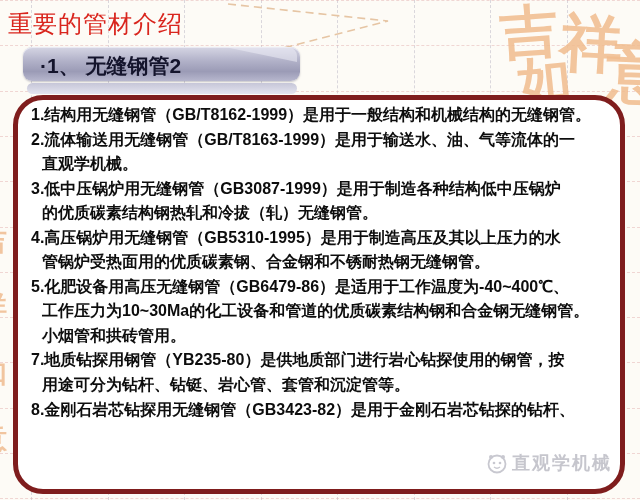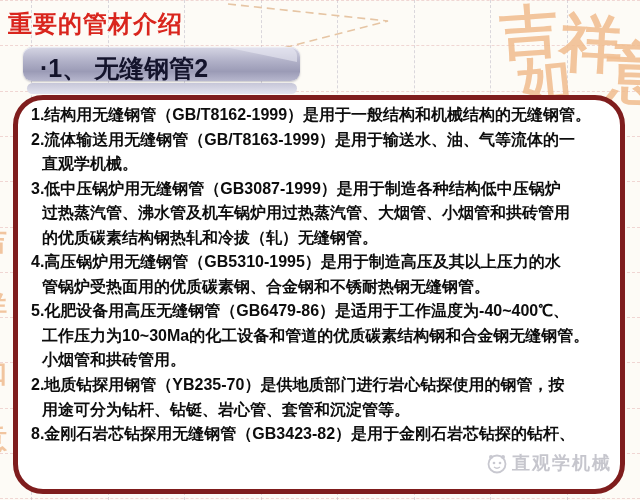--- a/index.html
+++ b/index.html
@@ -17,31 +17,31 @@
   .calli span{position:absolute;font-family:"DejaVu Serif",serif;font-weight:bold;color:#f1bc8e;opacity:.85;}
   .calli .c0{left:12px;top:-6px;font-size:58px;transform:rotate(-4deg);}
   .calli .c1{left:72px;top:2px;font-size:62px;transform:rotate(3deg);}
   .calli .c2{left:30px;top:46px;font-size:54px;transform:rotate(-6deg);}
   .calli .c3{left:118px;top:28px;font-size:66px;transform:rotate(2deg);}
   
   .left-frag{position:absolute;left:-21px;width:30px;font-family:"DejaVu Serif",serif;
     font-weight:bold;font-size:28px;color:#f0bc90;opacity:.85;z-index:2;}
   
   .page-title{position:absolute;left:8px;top:8px;z-index:3;
-    font-size:24px;font-weight:bold;color:#d9251d;letter-spacing:1px;}
+    font-size:24px;font-weight:normal;color:#d9251d;letter-spacing:1px;}
   
   .section-bar{position:absolute;left:23px;top:47px;width:277px;height:34px;z-index:3;
     border-radius:9px;
     background:linear-gradient(#d6d6e4 0%,#b2b2c9 40%,#9b9bb6 72%,#b7b7ce 100%);
     box-shadow:inset 0 1px 0 #eaeaf4, 0 1px 2px rgba(90,90,110,.35);}
   .section-bar-notch{position:absolute;right:3px;top:0;width:72px;height:15px;
     background:rgba(236,236,246,.55);border-top-right-radius:9px;
     clip-path:polygon(0 0,100% 0,100% 100%);}
   .section-bar-label{position:absolute;left:17px;top:5px;
-    font-size:25px;font-weight:bold;color:#14142c;}
+    font-size:21px;font-weight:bold;color:#14142c;}
   .section-bar-base{position:absolute;left:27px;top:83px;width:270px;height:11px;z-index:3;
     border-radius:7px;background:linear-gradient(#c6c6d8,#e4e4ef);}
   
   .content-box{position:absolute;left:13px;top:95px;width:612px;height:399px;z-index:3;
     box-sizing:border-box;background:#ffffff;border:5px solid #7f1d1d;border-radius:30px;
     padding:3px 6px 0 13px;overflow:hidden;}
   .content-line{font-size:16px;line-height:24.55px;font-weight:bold;color:#0d0d0d;
     white-space:nowrap;padding-left:11px;}
   .content-line.first{padding-left:0;}
   
@@ -102,28 +102,27 @@
     <div class="section-bar-label">·1、 无缝钢管2</div>
   </div>
   <div class="section-bar-base"></div>
 
   <div class="content-box">
     <div id="content-list">
         <div class="content-line first">1.结构用无缝钢管（GB/T8162-1999）是用于一般结构和机械结构的无缝钢管。</div>
         <div class="content-line first">2.流体输送用无缝钢管（GB/T8163-1999）是用于输送水、油、气等流体的一</div>
         <div class="content-line">直观学机械。</div>
         <div class="content-line first">3.低中压锅炉用无缝钢管（GB3087-1999）是用于制造各种结构低中压锅炉</div>
-        <div class="content-line">过热蒸汽管、沸水管及机车锅炉用过热蒸汽管、大烟管、小烟管和拱砖管用</div>
         <div class="content-line">的优质碳素结构钢热轧和冷拔（轧）无缝钢管。</div>
         <div class="content-line first">4.高压锅炉用无缝钢管（GB5310-1995）是用于制造高压及其以上压力的水</div>
         <div class="content-line">管锅炉受热面用的优质碳素钢、合金钢和不锈耐热钢无缝钢管。</div>
         <div class="content-line first">5.化肥设备用高压无缝钢管（GB6479-86）是适用于工作温度为-40~400℃、</div>
         <div class="content-line">工作压力为10~30Ma的化工设备和管道的优质碳素结构钢和合金钢无缝钢管。</div>
         <div class="content-line">小烟管和拱砖管用。</div>
-        <div class="content-line first">2.地质钻探用钢管（YB235-70）是供地质部门进行岩心钻探使用的钢管，按</div>
+        <div class="content-line first">7.地质钻探用钢管（YB235-80）是供地质部门进行岩心钻探使用的钢管，按</div>
         <div class="content-line">用途可分为钻杆、钻铤、岩心管、套管和沉淀管等。</div>
         <div class="content-line first">8.金刚石岩芯钻探用无缝钢管（GB3423-82）是用于金刚石岩芯钻探的钻杆、</div>
       </div>
   </div>
 
   <div class="brand">
     <svg width="22" height="22" viewBox="0 0 22 22">
       <circle cx="11" cy="12" r="8.5" fill="none" stroke="#c6c6ce" stroke-width="1.8"></circle>
       <circle cx="5" cy="5" r="2" fill="#c6c6ce"></circle>
       <circle cx="17" cy="5" r="2" fill="#c6c6ce"></circle>

